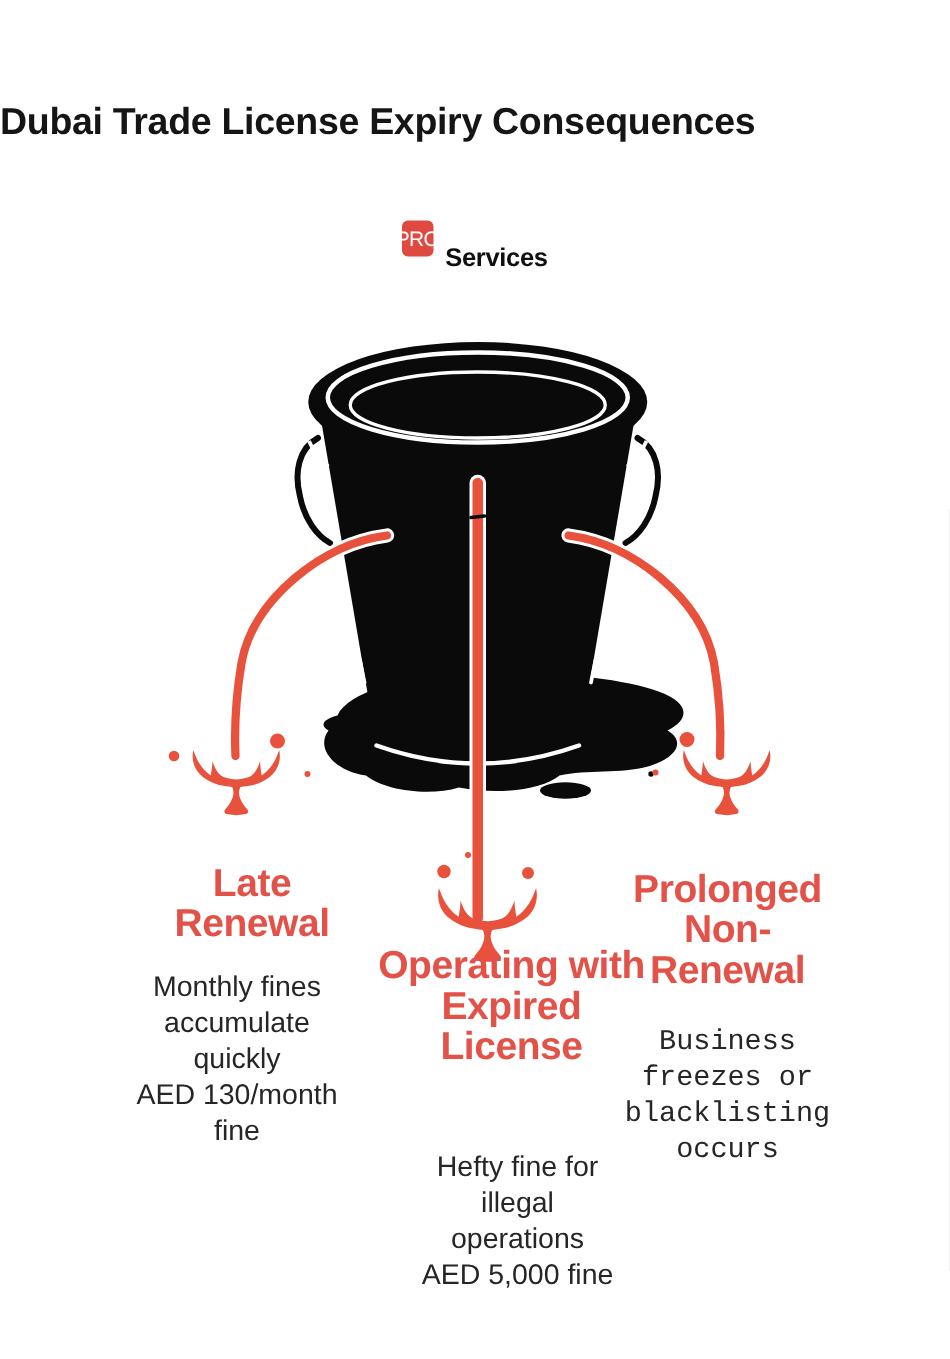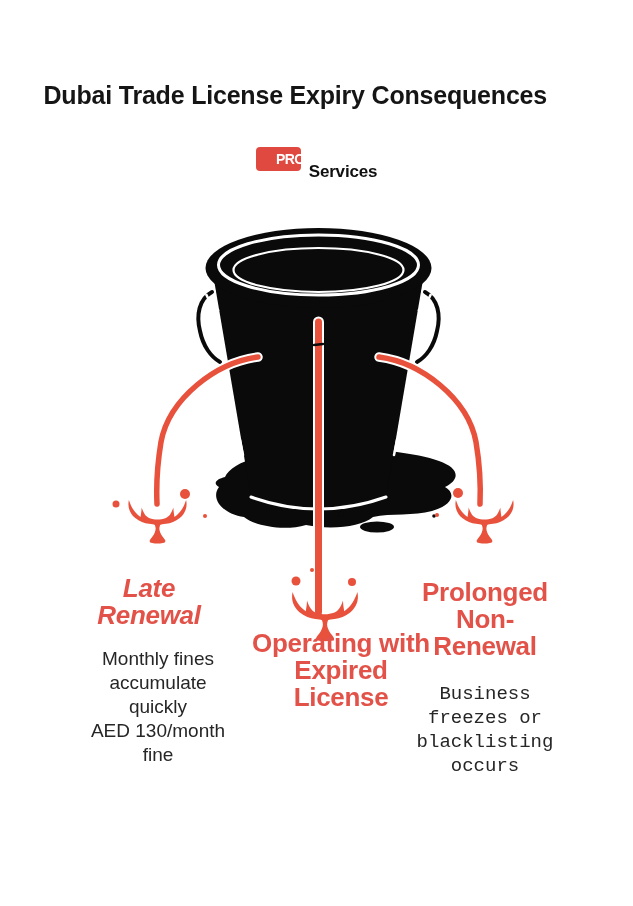--- a/index.html
+++ b/index.html
@@ -1,45 +1,45 @@
 <!DOCTYPE html>
 <html style="--accent: #E25248; --logo-red: #E04940;"><head>
 <meta charset="utf-8">
 <style>
   html,body{margin:0;padding:0;background:#e9e9e9;}
   .canvas{
     position:relative;width:633px;height:906px;background:#ffffff;margin:0 auto;
     font-family:"Liberation Sans","DejaVu Sans",sans-serif;overflow:hidden;
   }
   .page-title{
-    position:absolute;top:66px;left:0;width:533px;margin:14px;
-    text-align:right;font-size:25px;font-weight:700;letter-spacing:-0.2px;
+    position:absolute;top:66px;left:0;width:533px;margin:0;
+    text-align:left;font-size:25px;font-weight:700;letter-spacing:-0.2px;
     color:#151515;line-height:1.2;
   }
   .logo-row{
     position:absolute;top:135px;left:0;width:633px;
     display:flex;justify-content:center;align-items:center;gap:8px;
   }
   .logo-badge{
     display:inline-flex;align-items:center;justify-content:center;
     width:21px;height:24px;border-radius:4px;background:var(--logo-red,#E04940);
-    color:#ffffff;font-weight:700;font-size:14px;letter-spacing:-0.5px;padding-left:24px;
+    color:#ffffff;font-weight:400;font-size:14px;letter-spacing:-0.5px;
   }
   .logo-text{font-size:17px;font-weight:700;color:#101010;letter-spacing:-0.2px;margin-top:27px;}
   .art{position:absolute;left:0;top:0;width:633px;height:906px;}
   .col-heading{
     position:absolute;width:220px;text-align:center;white-space:pre-line;
     color:var(--accent,#E25248);font-size:26px;font-weight:700;line-height:27px;
     letter-spacing:-0.3px;
   }
   .col-body{
     position:absolute;width:200px;text-align:center;white-space:pre-line;
     color:#262626;font-size:19px;font-weight:400;line-height:24px;
   }
-  .heading-left{left:39px;top:575px;font-style:italic;}
+  .heading-left{left:58px;top:575px;}
   .heading-center{left:231px;top:630px;}
   .heading-right{left:375px;top:579px;text-align:center;}
   .body-left{left:58px;top:647px;}
   .body-center{left:245px;top:767px;}
   .body-right{left:385px;top:682px;font-family:Liberation Mono, monospace;}
 </style>
 </head>
 <body>
 
 <div class="canvas">
@@ -129,20 +129,24 @@
 Renewal</div>
   <div class="col-body body-left">Monthly fines
 accumulate
 quickly
 AED 130/month
 fine</div>
 
   <div class="col-heading heading-center">Operating with
 Expired
 License</div>
+  <div class="col-body body-center">Hefty fine for
+illegal
+operations
+AED 5,000 fine</div>
 
   <div class="col-heading heading-right">Prolonged
 Non-
 Renewal</div>
   <div class="col-body body-right">Business
 freezes or
 blacklisting
 occurs</div>
 
 </div>

